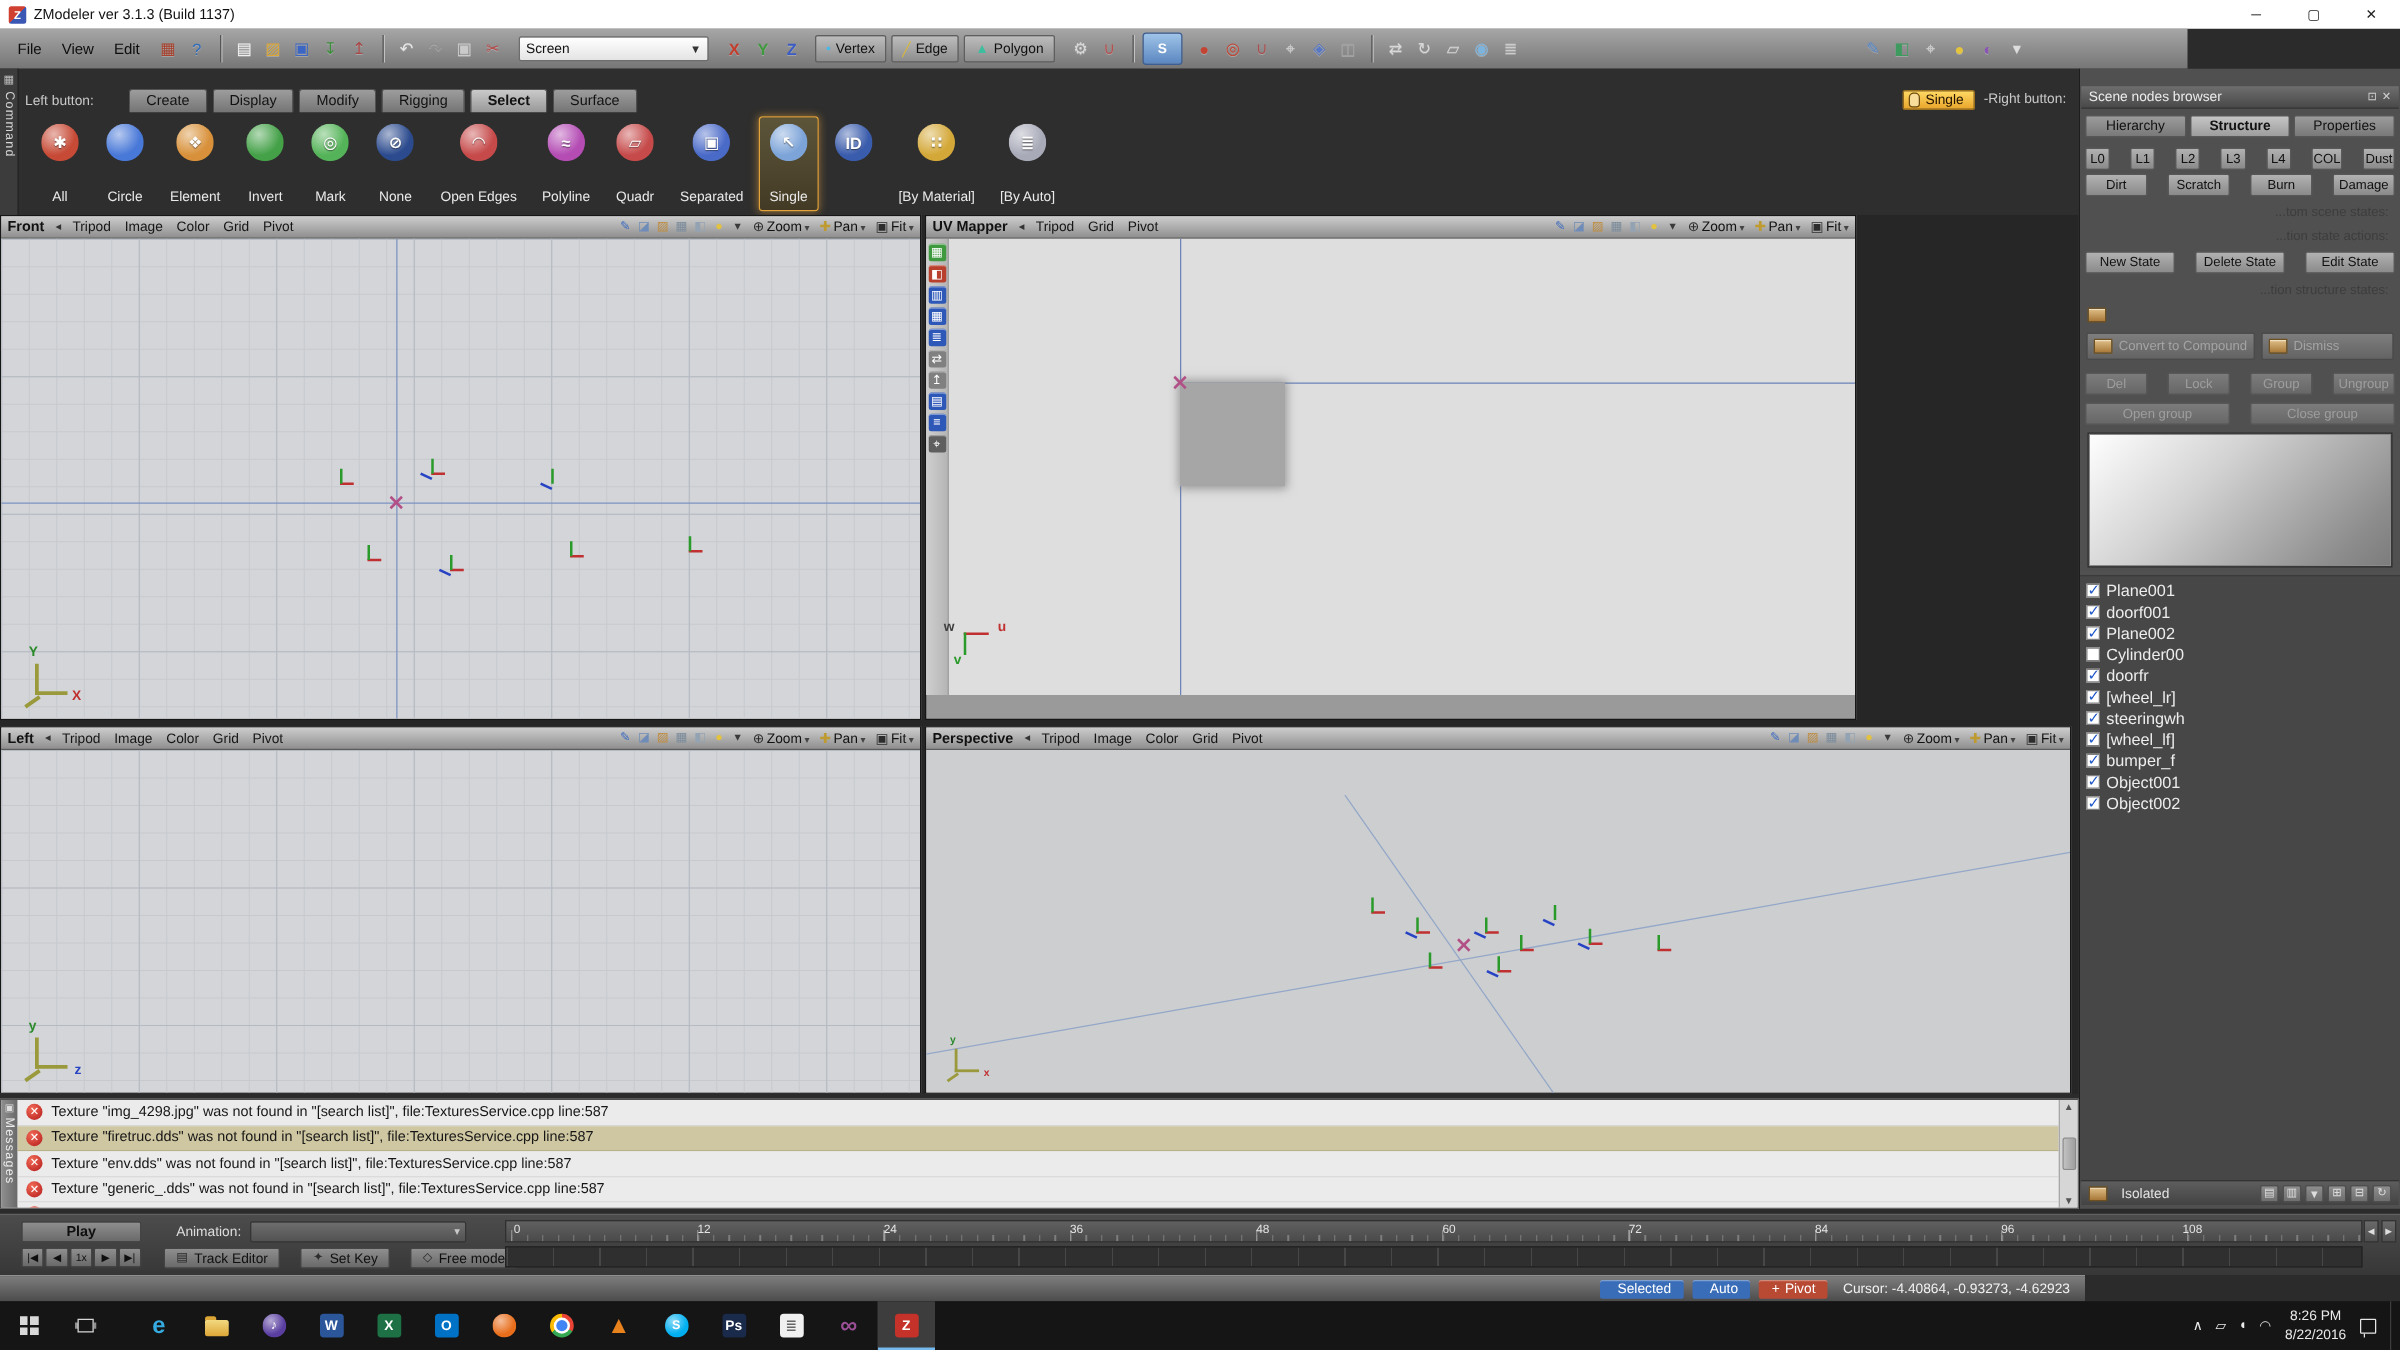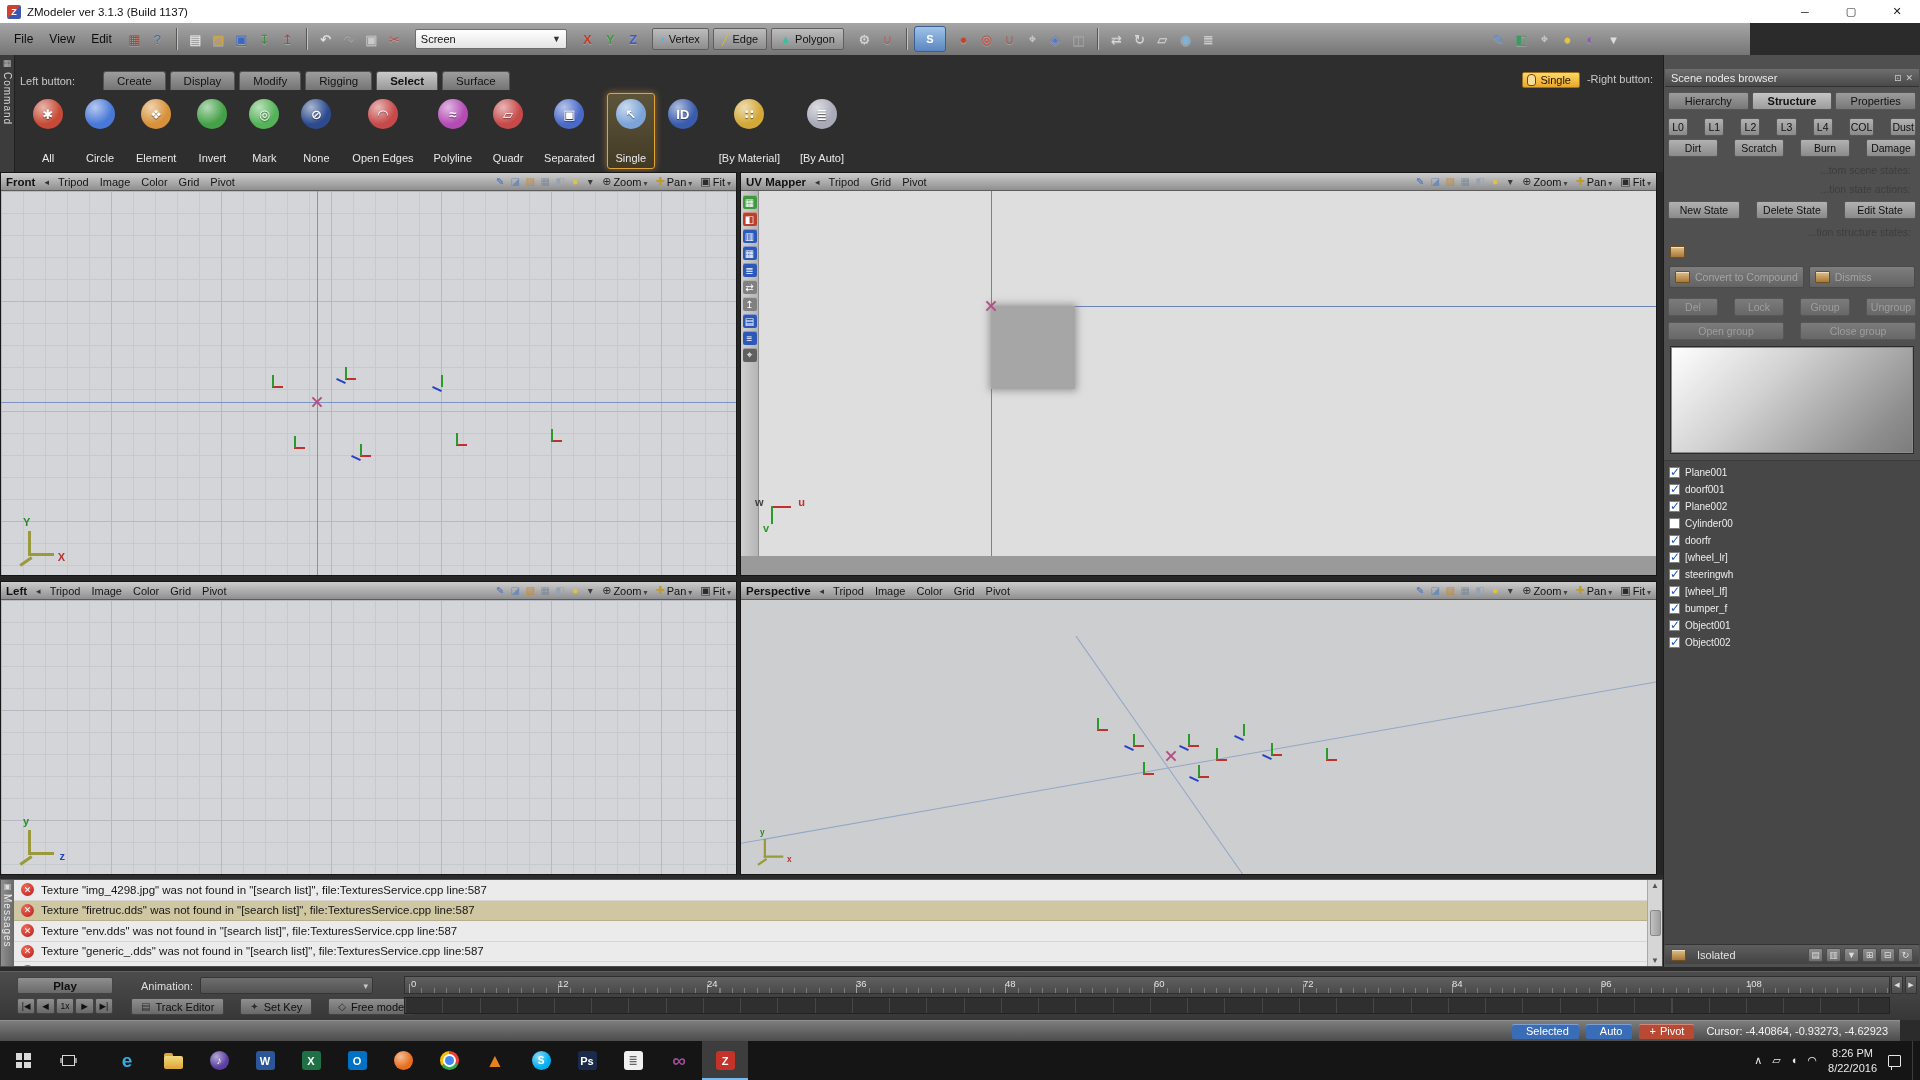--- a/index.html
+++ b/index.html
@@ -45,21 +45,21 @@
   .rib-btn { min-width:48px; padding:5px 7px 4px; display:flex; flex-direction:column; align-items:center; justify-content:space-between; border:1px solid transparent; border-radius:3px; }
   .rib-btn.active { background:linear-gradient(#5d553a,#423a24); border:1px solid #e2a33a; box-shadow:0 0 7px rgba(238,170,60,.55); }
   .rib-icon { width:30px; height:30px; border-radius:50%; background:radial-gradient(circle at 34% 28%, rgba(255,255,255,.6), rgba(255,255,255,0) 58%), var(--c,#888); display:flex; align-items:center; justify-content:center; }
   .rib-icon i { color:#fff; font-size:13px; font-weight:bold; text-shadow:0 1px 1px rgba(0,0,0,.5); }
   .rib-label { color:#eaeaea; font-size:11px; white-space:nowrap; }
 
   
   #viewports { position:absolute; left:0; top:172px; width:1663px; height:703px; background:#262626; }
   .viewport { position:absolute; border:1px solid #161616; background:#9a9a9a; }
   #vp-front { left:0; top:0; width:737px; height:404px; }
-  #vp-uv { left:740px; top:0; width:917px; height:404px; }
+  #vp-uv { left:740px; top:0; width:745px; height:404px; }
   #vp-left { left:0; top:409px; width:737px; height:294px; }
   #vp-persp { left:740px; top:409px; width:917px; height:294px; }
   .vp-header { height:18px; background:linear-gradient(#cdcdcd,#8f8f8f); border-bottom:1px solid #5c5c5c; display:flex; align-items:center; gap:9px; padding:0 5px; font-size:11px; }
   .vp-name { font-weight:bold; font-size:11.5px; }
   .vp-arrow { font-size:9px; color:#333; }
   .vp-menus { display:flex; gap:11px; }
   .vp-menu-item { color:#151515; }
   .vp-right { margin-left:auto; display:flex; align-items:center; gap:6px; }
   .vp-hicons { display:flex; gap:3px; }
   .vp-hicon { font-size:10px; width:12px; text-align:center; }
@@ -122,21 +122,21 @@
   .sp-chip { flex:1; text-align:center; padding:2px 1px; background:linear-gradient(#b2b2b2,#8a8a8a); border:1px solid #575757; border-radius:2px; font-size:10.5px; color:#101010; white-space:nowrap; }
   .sp-chip.disabled { background:linear-gradient(#7c7c7c,#676767); color:#9e9e9e; }
   .sp-caption { text-align:right; padding:0 9px; color:#3d3d3d; font-size:10.5px; margin-top:7px; }
   .sp-icon-row { display:flex; padding:0 6px; margin-top:8px; }
   .crate { width:15px; height:12px; background:linear-gradient(#e0c088,#a87838); border:1px solid #6e5020; border-radius:1px; box-shadow:inset 0 1px 0 rgba(255,255,255,.5); }
   .compound-row { display:flex; gap:5px; padding:0 5px; margin-top:8px; }
   .compound-btn { display:flex; align-items:center; gap:5px; padding:4px 5px; background:linear-gradient(#7e7e7e,#636363); border:1px solid #4a4a4a; border-radius:2px; color:#a4a4a4; font-size:10.5px; white-space:nowrap; }
   .compound-btn.grow { flex:1.6; }
   .gradient-box { margin:6px 6px 0; height:108px; border:1px solid #2c2c2c; background:linear-gradient(135deg,#ffffff,#d2d2d2 38%,#8d8d8d 85%,#7c7c7c); box-shadow:inset 0 0 0 1px #8a8a8a; }
   .node-list { margin-top:6px; height:486px; background:#474747; border-top:1px solid #3a3a3a; padding:3px 5px; overflow:hidden; }
-  .node-row { display:flex; align-items:center; gap:5px; height:17px; color:#ededed; font-size:10px; }
+  .node-row { display:flex; align-items:center; gap:5px; height:17px; color:#ededed; font-size:13px; }
   .checkbox { width:11px; height:11px; background:#fff; border:1px solid #7f7f7f; position:relative; flex:0 0 auto; }
   .checkbox.checked::after { content:"✓"; position:absolute; left:0px; top:-3px; color:#1c55c8; font-size:12px; font-weight:bold; }
   .sp-footer { position:absolute; left:1px; right:1px; bottom:3px; height:20px; background:linear-gradient(#5e5e5e,#434343); border-top:1px solid #333; display:flex; align-items:center; gap:11px; padding:0 6px; color:#e4e4e4; }
   .sp-footer .spacer { flex:1; }
   .sp-footer .f-ico { width:15px; height:14px; background:linear-gradient(#8e8e8e,#6e6e6e); border:1px solid #4e4e4e; border-radius:2px; color:#ddd; font-size:9px; display:flex; align-items:center; justify-content:center; }
 
   
   #message-log { position:absolute; left:0; top:879px; width:1663px; height:88px; background:#e9e9e9; border:1px solid #4e4e4e; display:flex; }
   #msg-strip { width:13px; background:linear-gradient(90deg,#8f8f8f,#696969); display:flex; flex-direction:column; align-items:center; gap:3px; padding-top:2px; }
   #msg-strip .ms-ico { color:#ddd; font-size:8px; }
@@ -162,21 +162,21 @@
   #ruler { position:absolute; left:404px; top:4px; width:1486px; height:18px; background:linear-gradient(#606060,#4a4a4a); border:1px solid #303030;
     background-image:repeating-linear-gradient(90deg,#9d9d9d 0 1px,transparent 1px 149px),repeating-linear-gradient(90deg,#7d7d7d 0 1px,transparent 1px 12.42px),linear-gradient(#606060,#4a4a4a);
     background-size:100% 9px,100% 5px,100% 100%; background-position:4px bottom,4px bottom,0 0; background-repeat:repeat-x,repeat-x,no-repeat; }
   .tick-label { position:absolute; top:1px; font-size:9.5px; color:#e3e3e3; }
   #track-strip { position:absolute; left:404px; top:25px; width:1486px; height:17px; background:#2f2f2f; border:1px solid #222;
     background-image:repeating-linear-gradient(90deg,#474747 0 1px,transparent 1px 37.25px); }
   #ruler-arrows { position:absolute; right:3px; top:4px; display:flex; gap:2px; }
   .r-arrow { width:12px; height:18px; font-size:7px; color:#ddd; background:linear-gradient(#6a6a6a,#4e4e4e); border:1px solid #333; display:flex; align-items:center; justify-content:center; }
 
   
-  #status-bar { position:absolute; left:0; top:1020px; width:1900px; height:21px; background:linear-gradient(#7d7d7d,#4c4c4c); border-top:1px solid #909090; display:flex; align-items:center; justify-content:flex-end; gap:8px; padding-right:12px;padding-left:24px; }
+  #status-bar { position:absolute; left:0; top:1020px; width:1668px; height:21px; background:linear-gradient(#7d7d7d,#4c4c4c); border-top:1px solid #909090; display:flex; align-items:center; justify-content:flex-end; gap:8px; padding-right:12px;padding-left:24px; }
   .status-chip { height:15px; padding:0 10px; border-radius:2px; color:#fff; font-size:11px; display:flex; align-items:center; gap:4px; box-shadow:inset 0 1px 0 rgba(255,255,255,.35); }
   .cursor-text { color:#f2f2f2; font-size:11px; margin-left:4px; }
 
   
   #taskbar { position:absolute; left:0; top:1041px; width:1920px; height:39px; background:#151515; display:flex; align-items:stretch; }
   #tb-start { width:46px; display:flex; align-items:center; justify-content:center; }
   .win-logo { width:15px; height:15px; display:grid; grid-template-columns:1fr 1fr; grid-template-rows:1fr 1fr; gap:2px; }
   .win-logo i { background:#d9d9d9; }
   #tb-search { width:418px; background:#fff; display:flex; align-items:center; gap:9px; padding:0 11px; }
   .cortana-ring { width:15px; height:15px; border:2.5px solid #1e88c8; border-radius:50%; flex:0 0 auto; }

